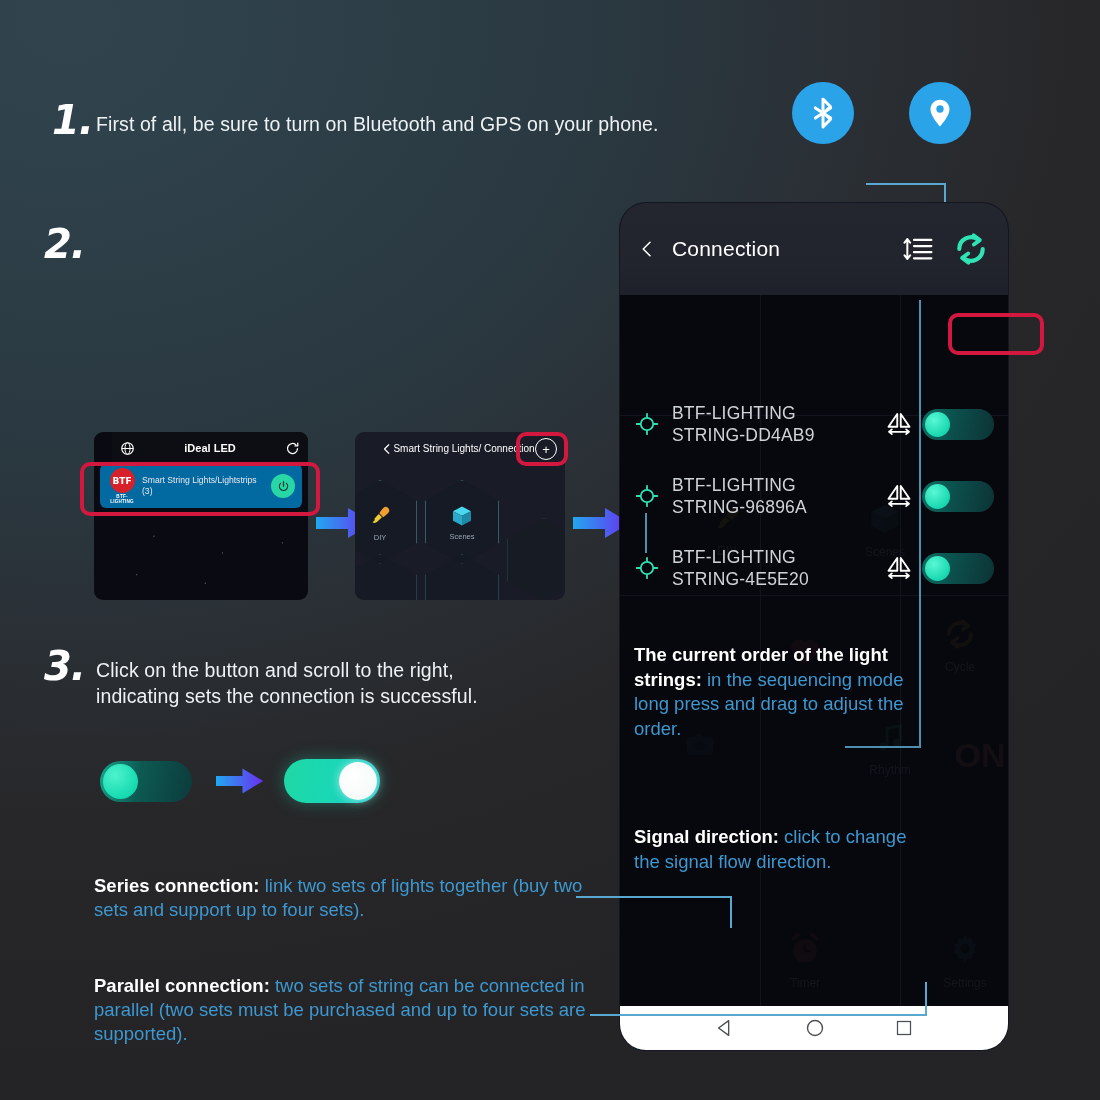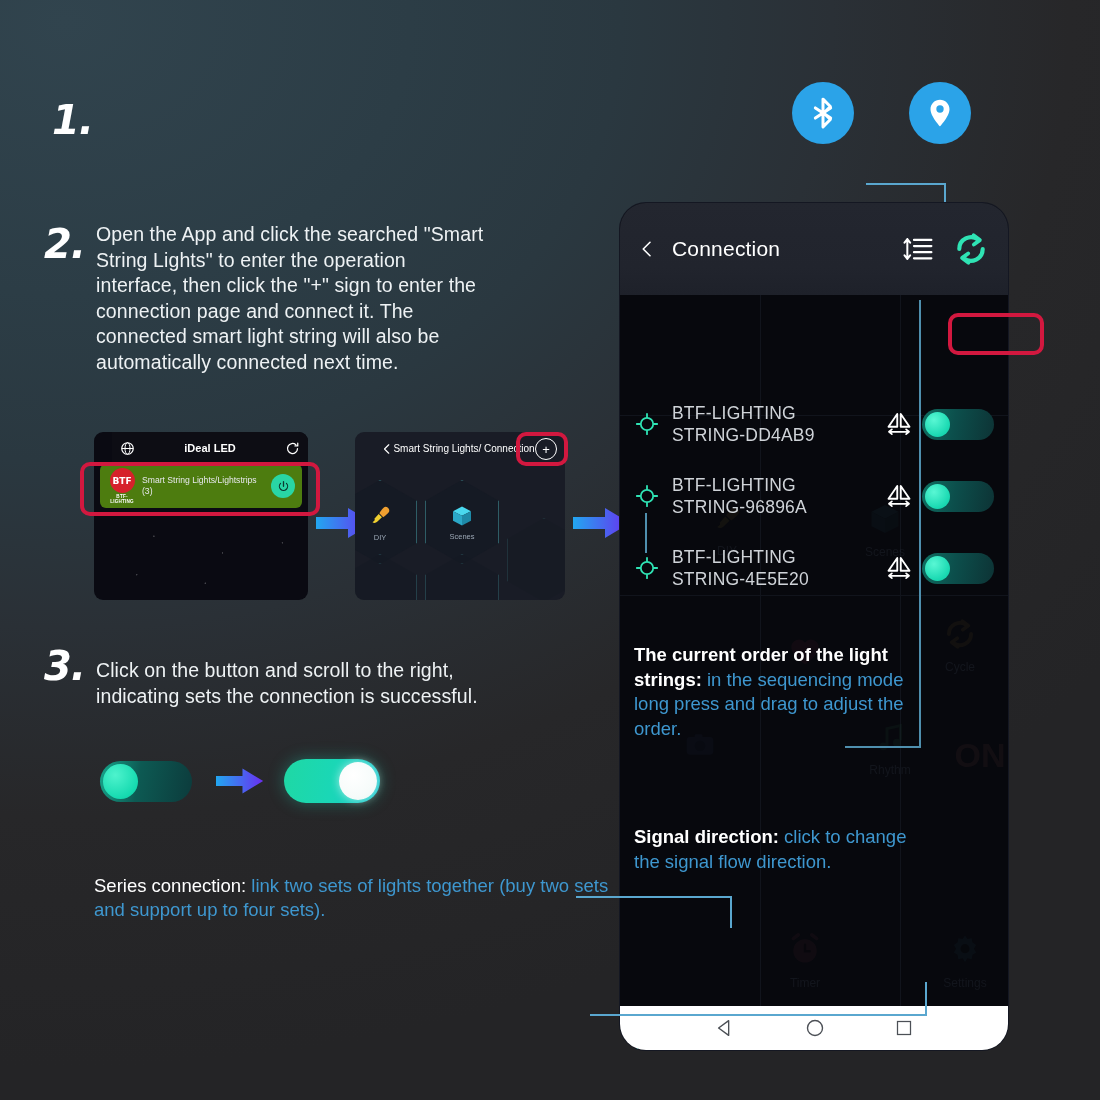--- a/index.html
+++ b/index.html
@@ -65,21 +65,21 @@
       radial-gradient(1.3px 1.3px at 76% 40%, rgba(255,255,255,.5), transparent),
       radial-gradient(1px 1px at 88% 66%, rgba(255,255,255,.38), transparent),
       radial-gradient(1px 1px at 20% 85%, rgba(255,255,255,.4), transparent),
       radial-gradient(1.1px 1.1px at 52% 90%, rgba(255,255,255,.36), transparent),
       radial-gradient(1px 1px at 68% 14%, rgba(255,255,255,.42), transparent),
       radial-gradient(1.2px 1.2px at 35% 48%, rgba(255,255,255,.3), transparent);
   }
   .device-card {
     position: absolute;
     left: 6px; right: 6px; top: 32px; height: 44px;
-    background: #4d7c0f;
+    background: #0369a1;
     border-radius: 6px;
     display: flex; align-items: center;
     padding: 0 7px;
   }
   .brand-badge { width: 30px; text-align: center; }
   .brand-circle {
     width: 25px; height: 25px; border-radius: 50%;
     background: #d6212b; margin: 0 auto;
     display: flex; align-items: center; justify-content: center;
     color: #fff; font-size: 9px; font-weight: bold;
@@ -212,21 +212,21 @@
 
   .ph-nav {
     position: absolute; left: 0; right: 0; bottom: 0;
     height: 44px; background: #ffffff;
     display: flex; align-items: center; justify-content: space-around;
     padding: 0 60px;
   }
 
   
   .callout { position: absolute; font-size: 18.5px; line-height: 24px; }
-  .callout b { color: #ffffff; font-weight: normal; }
+  .callout b { color: #ffffff; font-weight: bold; }
   .callout .blue { color: #3e97cf; }
   .seq-label {
     position: absolute;
     color: #36a3e0; font-weight: bold; font-size: 18.5px;
   }
 
   
   .cline { position: absolute; background: #5aa7cf; }
   .cline.v { width: 1.7px; }
   .cline.h { height: 1.7px; }
@@ -239,36 +239,36 @@
     background: #2ba3e8;
     display: flex; align-items: center; justify-content: center;
   }
 </style>
 </head>
 <body>
 
 <div id="root">
 
   <div class="abs step-num" style="left:52px; top:100px;">1.</div>
+  <div class="abs step-text" style="left:96px; top:112px; width:640px;">First of all, be sure to turn on Bluetooth and GPS on your phone.</div>
 
   <div class="bicon" style="left:792px; top:82px;">
     <svg width="34" height="34" viewBox="0 0 24 24">
       <path d="M12 2.2 L17.2 7.4 L12 12.6 L12 2.2 Z M12 11.4 L17.2 16.6 L12 21.8 L12 11.4 Z M6.6 8.4 L17.4 15.6 M6.6 15.6 L17.4 8.4" fill="none" stroke="#ffffff" stroke-width="2.1" stroke-linejoin="round" stroke-linecap="round"></path>
     </svg>
   </div>
 
   <div class="bicon" style="left:909px; top:82px;">
     <svg width="34" height="34" viewBox="0 0 24 24">
       <path d="M12 2.6c-3.7 0-6.7 3-6.7 6.7 0 5 6.7 12.1 6.7 12.1s6.7-7.1 6.7-12.1c0-3.7-3-6.7-6.7-6.7z" fill="#ffffff"></path>
       <circle cx="12" cy="9.2" r="2.6" fill="#2ba3e8"></circle>
     </svg>
   </div>
 
   <div class="abs step-num" style="left:44px; top:224px;">2.</div>
-  <div class="abs step-text" style="left:96px; top:222px; width:390px;">Open the App and click the searched "Smart String Lights" to enter the operation interface, then click the "+" sign to enter the connection page and connect it. The connected smart light string will also be automatically connected next time.</div>
 
   <div class="mini" style="left:94px; top:432px; width:214px; height:168px;">
     <div class="starfield"></div>
     <div class="mini-head">
       <svg width="15" height="15" viewBox="0 0 24 24">
         <circle cx="12" cy="12" r="9.2" fill="none" stroke="#fff" stroke-width="1.9"></circle>
         <ellipse cx="12" cy="12" rx="4" ry="9.2" fill="none" stroke="#fff" stroke-width="1.6"></ellipse>
         <path d="M3 12h18" stroke="#fff" stroke-width="1.6"></path>
       </svg>
       <div class="mini-title">iDeal LED</div>
@@ -633,16 +633,19 @@
   <div class="cline v teal" style="left:645px; top:513px; height:40px;"></div>
   <div class="cline v teal" style="left:919px; top:300px; height:448px;"></div>
   <div class="cline h teal" style="left:845px; top:746px; width:76px;"></div>
 
   <div class="callout" style="left:94px; top:874px; width:520px;">
     <b>Series connection:</b><span class="blue"> link two sets of lights together (buy two sets and support up to four sets).</span>
   </div>
   <div class="cline h" style="left:576px; top:896px; width:156px;"></div>
   <div class="cline v" style="left:730px; top:896px; height:32px;"></div>
 
+  <div class="callout" style="left:94px; top:974px; width:520px;">
+    <b>Parallel connection:</b><span class="blue"> two sets of string can be connected in parallel (two sets must be purchased and up to four sets are supported).</span>
+  </div>
   <div class="cline h" style="left:590px; top:1014px; width:336px;"></div>
   <div class="cline v" style="left:925px; top:982px; height:34px;"></div>
 
 </div>
 
 </body></html>

